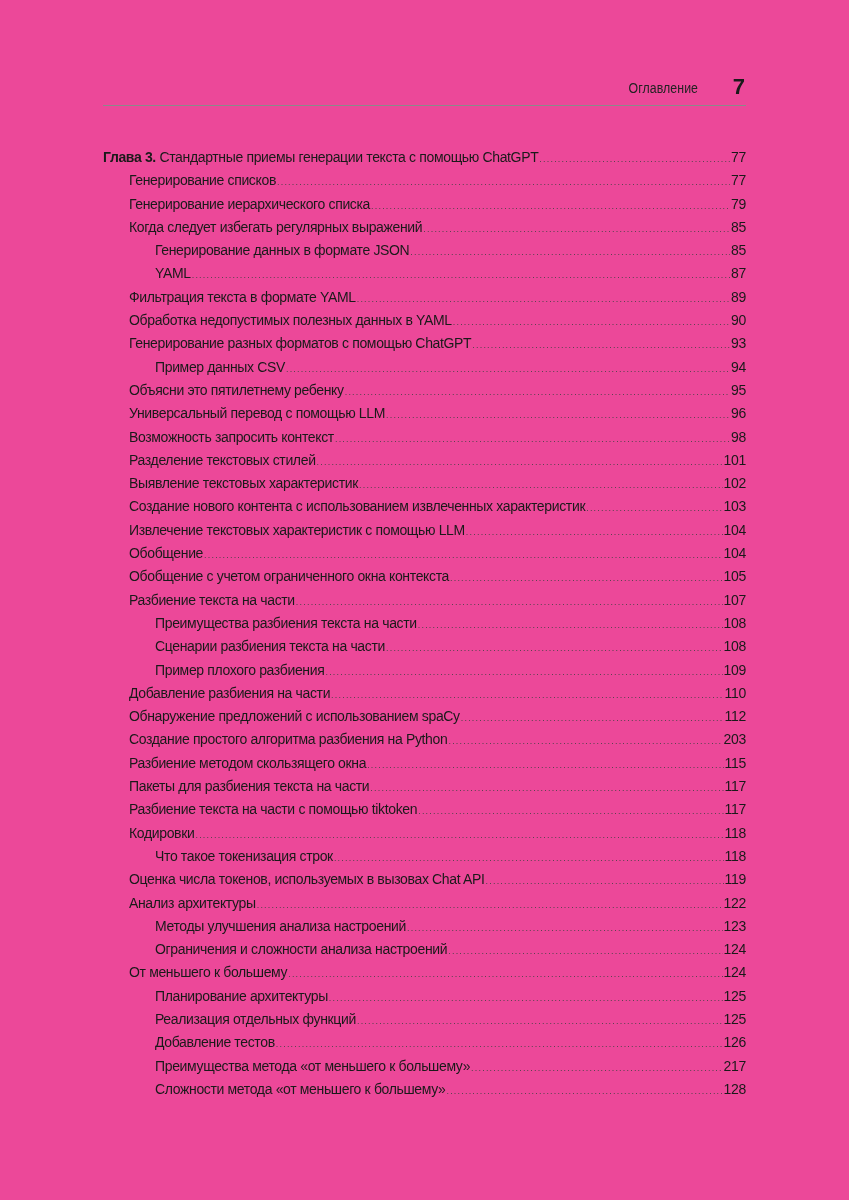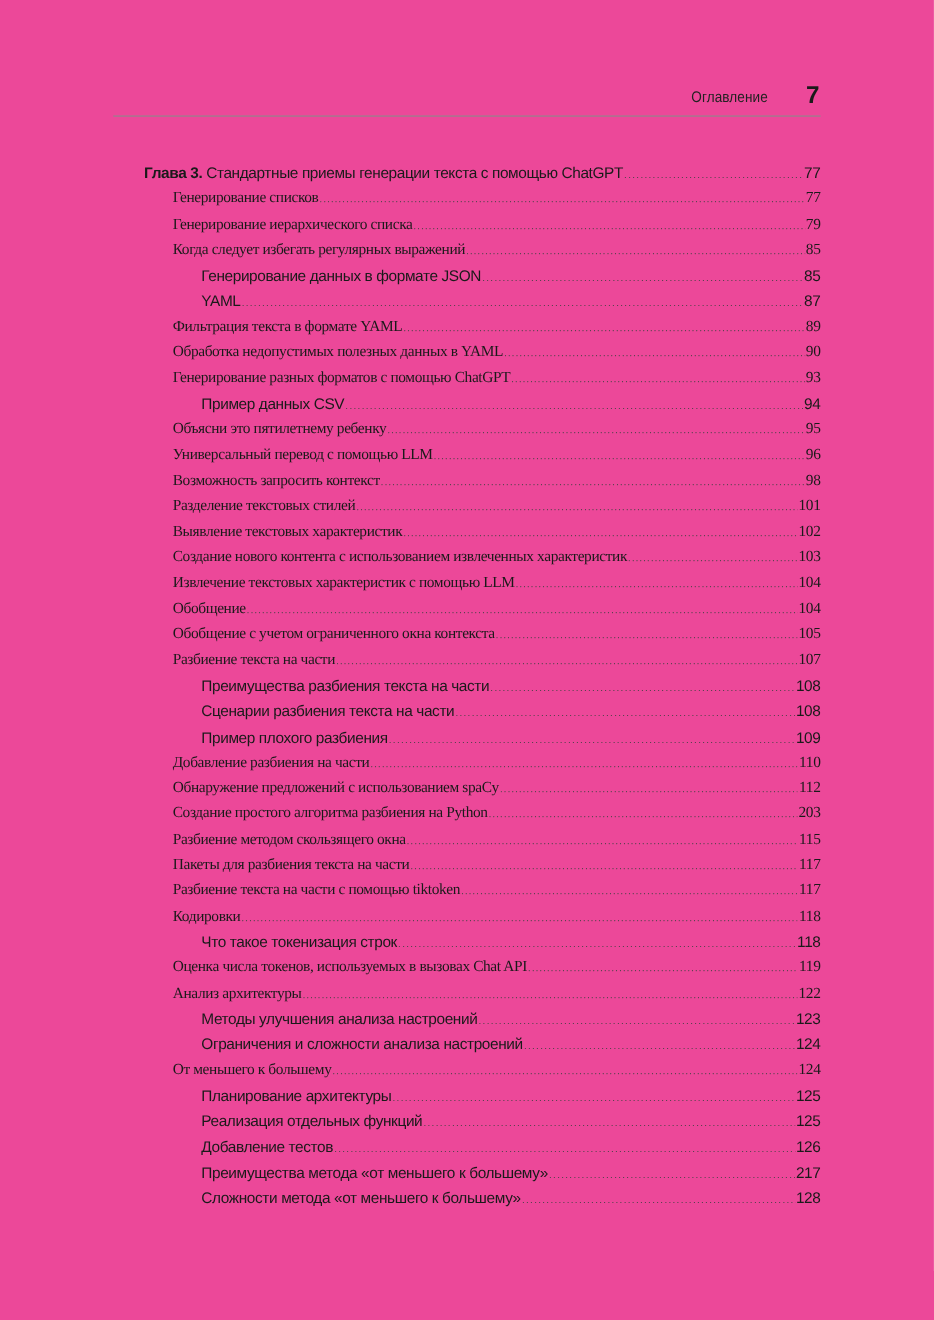--- a/index.html
+++ b/index.html
@@ -9,23 +9,23 @@
     .running-head { position: absolute; left: 103px; width: 642px; top: 74px; height: 30px; }
     .running-title { position: absolute; right: 47px; top: 6px; font-size: 14px;
                      font-family: "Liberation Sans Narrow", "Liberation Sans", sans-serif;
                      transform: scaleX(0.88); transform-origin: right center; color: #222; letter-spacing: 0.1px; }
     .page-num { position: absolute; right: 0; top: 0px; font-size: 22px; font-weight: bold; color: #1a1a1a; }
     .head-rule { position: absolute; left: 103px; width: 643px; top: 105px; height: 0; border-top: 1.6px solid #8a8a8a; }
     .toc { position: absolute; left: 103px; top: 146px; width: 643px; margin: 0; padding: 0; list-style: none; }
     .toc-entry { display: flex; align-items: baseline; height: 23.3px; line-height: 23.3px;
                  font-size: 14px; white-space: nowrap; }
     .toc-entry.lvl0 { padding-left: 0; }
-    .toc-entry.lvl1 { padding-left: 26px; font-family: Liberation Serif, serif; }
+    .toc-entry.lvl1 { padding-left: 26px; }
     .toc-entry.lvl2 { padding-left: 52px; }
-    .toc-text { flex: 0 0 auto; letter-spacing: -0.35px; margin-left: 28px; }
+    .toc-text { flex: 0 0 auto; letter-spacing: -0.35px; }
     .toc-text .chap { font-weight: bold; }
     .toc-leader { flex: 1 1 auto; overflow: hidden; margin: 0 1px; color: #444; font-size: 9px;
                   letter-spacing: 1.2px; position: relative; top: 0; }
     .toc-leader::after { content: "............................................................................................................................................................................................................................................"; }
     .toc-page { flex: 0 0 auto; text-align: right; letter-spacing: -0.3px; }
   </style>
 </head>
 <body>
 
 <div class="page">

